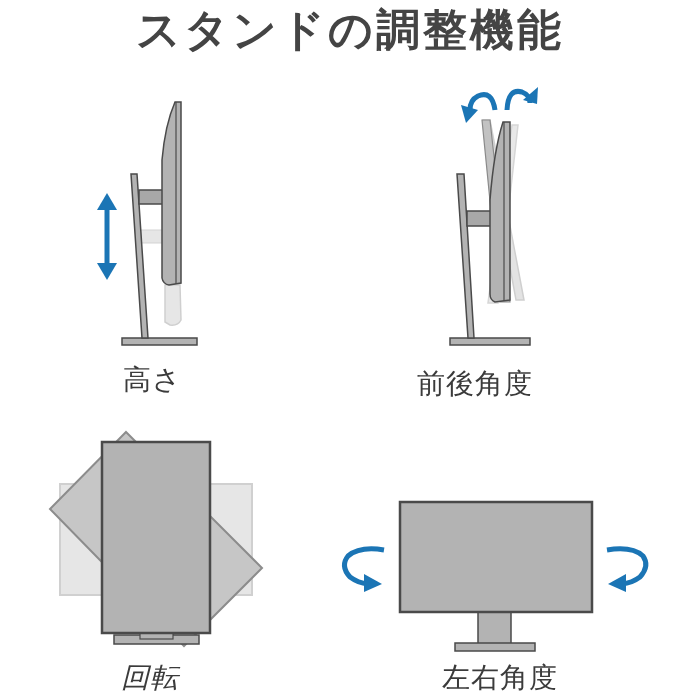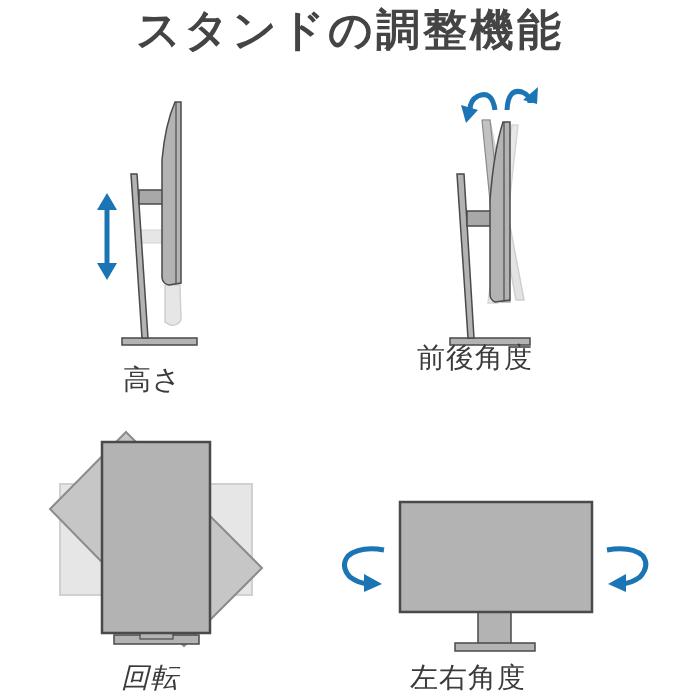--- a/index.html
+++ b/index.html
@@ -89,15 +89,15 @@
     <g>
       <path d="M384,550 Q360,546 348,556 Q340,566 350,577 Q358,583 368,584" fill="none" stroke="#1b75b5" stroke-width="5"></path>
       <polygon points="382,584 364,574 364,592" fill="#1b75b5"></polygon>
       <path d="M607,550 Q632,546 643,556 Q650,566 640,577 Q632,583 622,584" fill="none" stroke="#1b75b5" stroke-width="5"></path>
       <polygon points="608,584 626,574 626,592" fill="#1b75b5"></polygon>
     </g>
   </g>
 </svg>
 
 <div class="label" style="left:123px; top:362px;">高さ</div>
-<div class="label" style="left:417px; top:340px;">前後角度</div>
+<div class="label" style="left:417px; top:366px;">前後角度</div>
 <div class="label" style="left:121px; top:660px;font-style:italic;">回転</div>
-<div class="label" style="left:410px; top:660px;">左右角度</div>
+<div class="label" style="left:442px; top:660px;">左右角度</div>
 
 </body></html>

